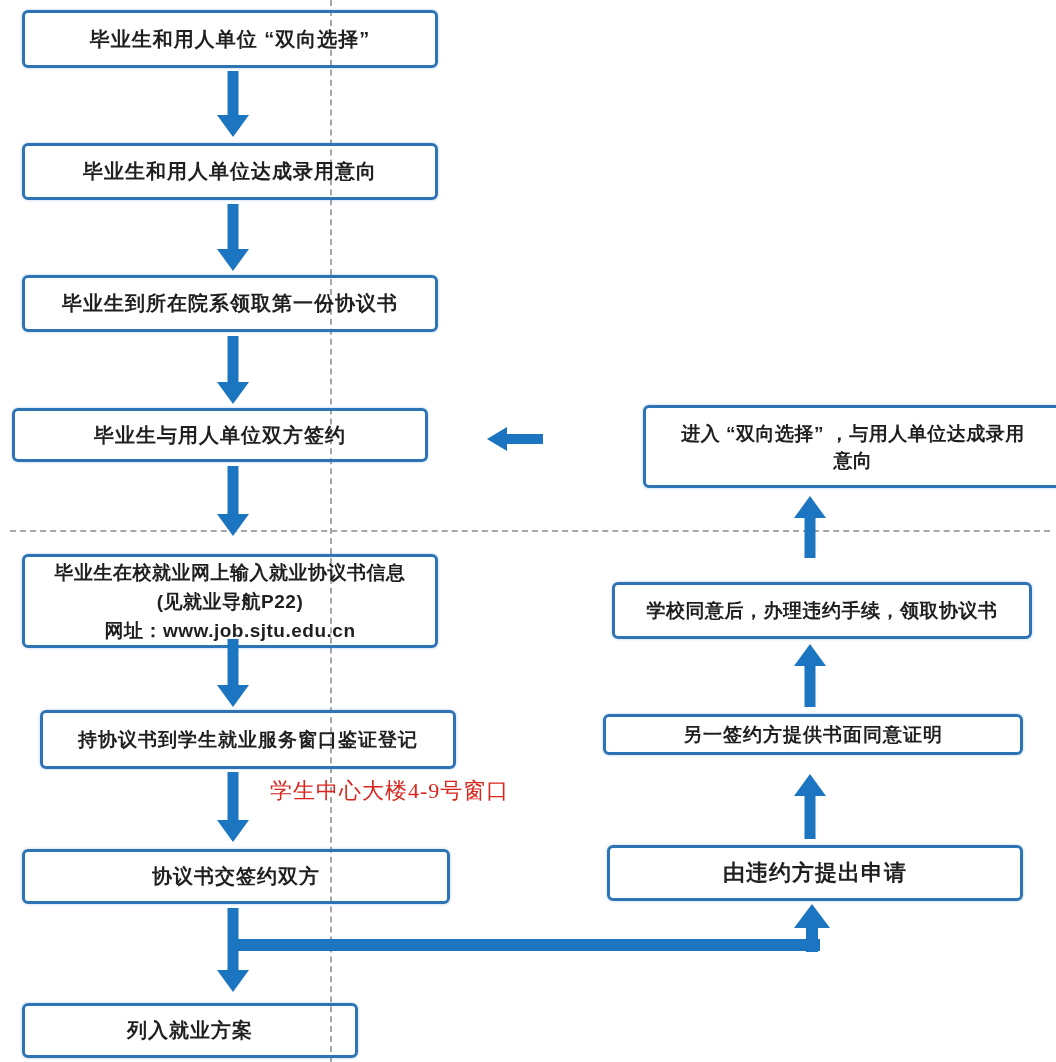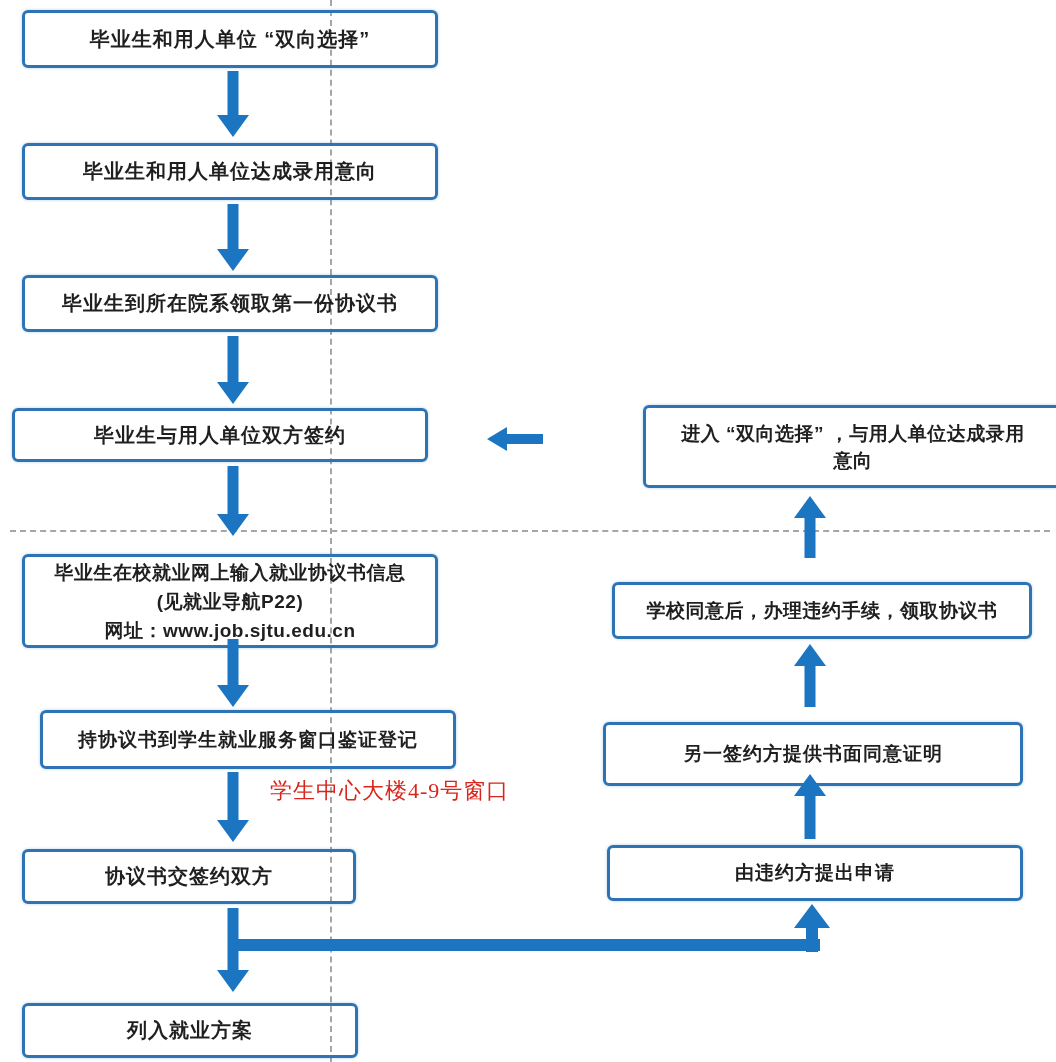--- a/index.html
+++ b/index.html
@@ -28,26 +28,26 @@
     text-align:center;font-weight:bold;font-size:20px;letter-spacing:1px;line-height:1.35;
     box-shadow:0 0 3px rgba(46,116,181,.35);
   }
   .node .node-label,.node .node-line{display:block;}
   .l1{left:22px;top:10px;width:416px;height:58px;}
   .l2{left:22px;top:143px;width:416px;height:57px;}
   .l3{left:22px;top:275px;width:416px;height:57px;}
   .l4{left:12px;top:408px;width:416px;height:54px;}
   .l5{left:22px;top:554px;width:416px;height:94px;font-size:19px;line-height:29px;letter-spacing:0.5px;}
   .l6{left:22px;top:710px;width:416px;height:59px;font-size:19px;margin-left:18px;}
-  .l7{left:22px;top:849px;width:334px;height:55px;}
+  .l7{left:22px;top:849px;width:428px;height:55px;}
   .l8{left:22px;top:1003px;width:336px;height:55px;}
   .r1{left:603px;top:405px;width:420px;height:83px;font-size:19px;line-height:27px;letter-spacing:0.5px;margin-left:40px;}
   .r2{left:603px;top:582px;width:420px;height:57px;font-size:19px;letter-spacing:0.5px;margin-left:9px;}
-  .r3{left:603px;top:714px;width:420px;height:64px;font-size:19px;margin-top:8px;}
-  .r4{left:607px;top:845px;width:416px;height:56px;font-size:19px;}
+  .r3{left:603px;top:714px;width:420px;height:41px;font-size:19px;}
+  .r4{left:607px;top:845px;width:416px;height:56px;font-size:22px;}
 
   
   .annotation{
     position:absolute;left:270px;top:776px;z-index:3;
     font-family:"Liberation Serif","DejaVu Serif",serif;
     font-size:22px;color:var(--annotation-color);letter-spacing:1px;white-space:nowrap;
   }
 
   
   .arr{position:absolute;z-index:4;}

